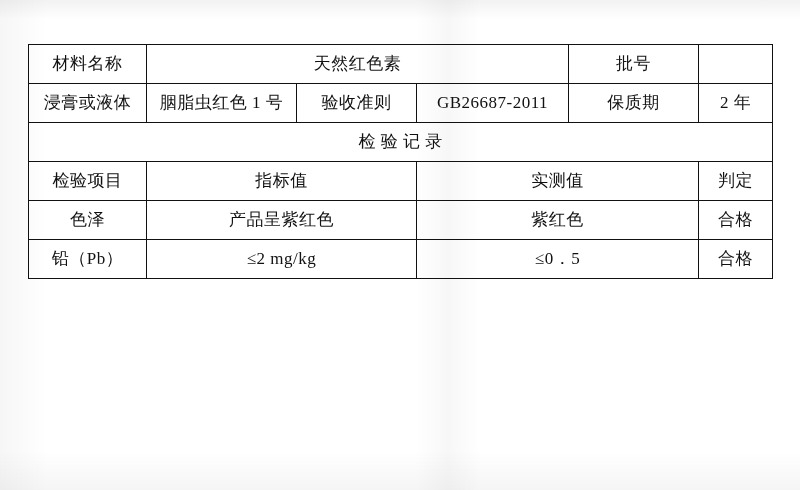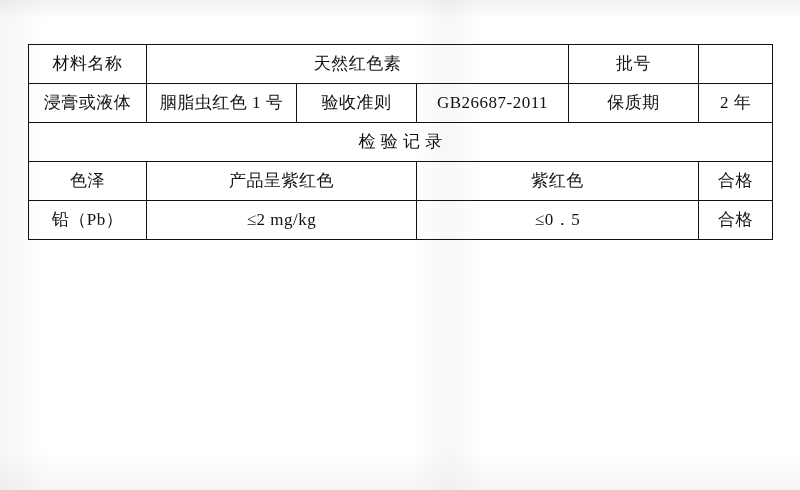--- a/index.html
+++ b/index.html
@@ -90,20 +90,26 @@
         <td>胭脂虫红色 1 号</td>
         <td class="lbl">验收准则</td>
         <td class="num">GB26687-2011</td>
         <td class="lbl">保质期</td>
         <td>2 年</td>
       </tr>
       <tr class="title-row">
         <td colspan="6">检 验 记 录</td>
       </tr>
       <tr>
+        <td class="lbl">检验项目</td>
+        <td colspan="2" class="lbl">指标值</td>
+        <td colspan="2" class="lbl">实测值</td>
+        <td class="lbl">判定</td>
+      </tr>
+      <tr>
         <td>色泽</td>
         <td colspan="2">产品呈紫红色</td>
         <td colspan="2">紫红色</td>
         <td>合格</td>
       </tr>
       <tr>
         <td>铅（Pb）</td>
         <td colspan="2" class="num">≤2 mg/kg</td>
         <td colspan="2" class="num">≤0．5</td>
         <td>合格</td>

